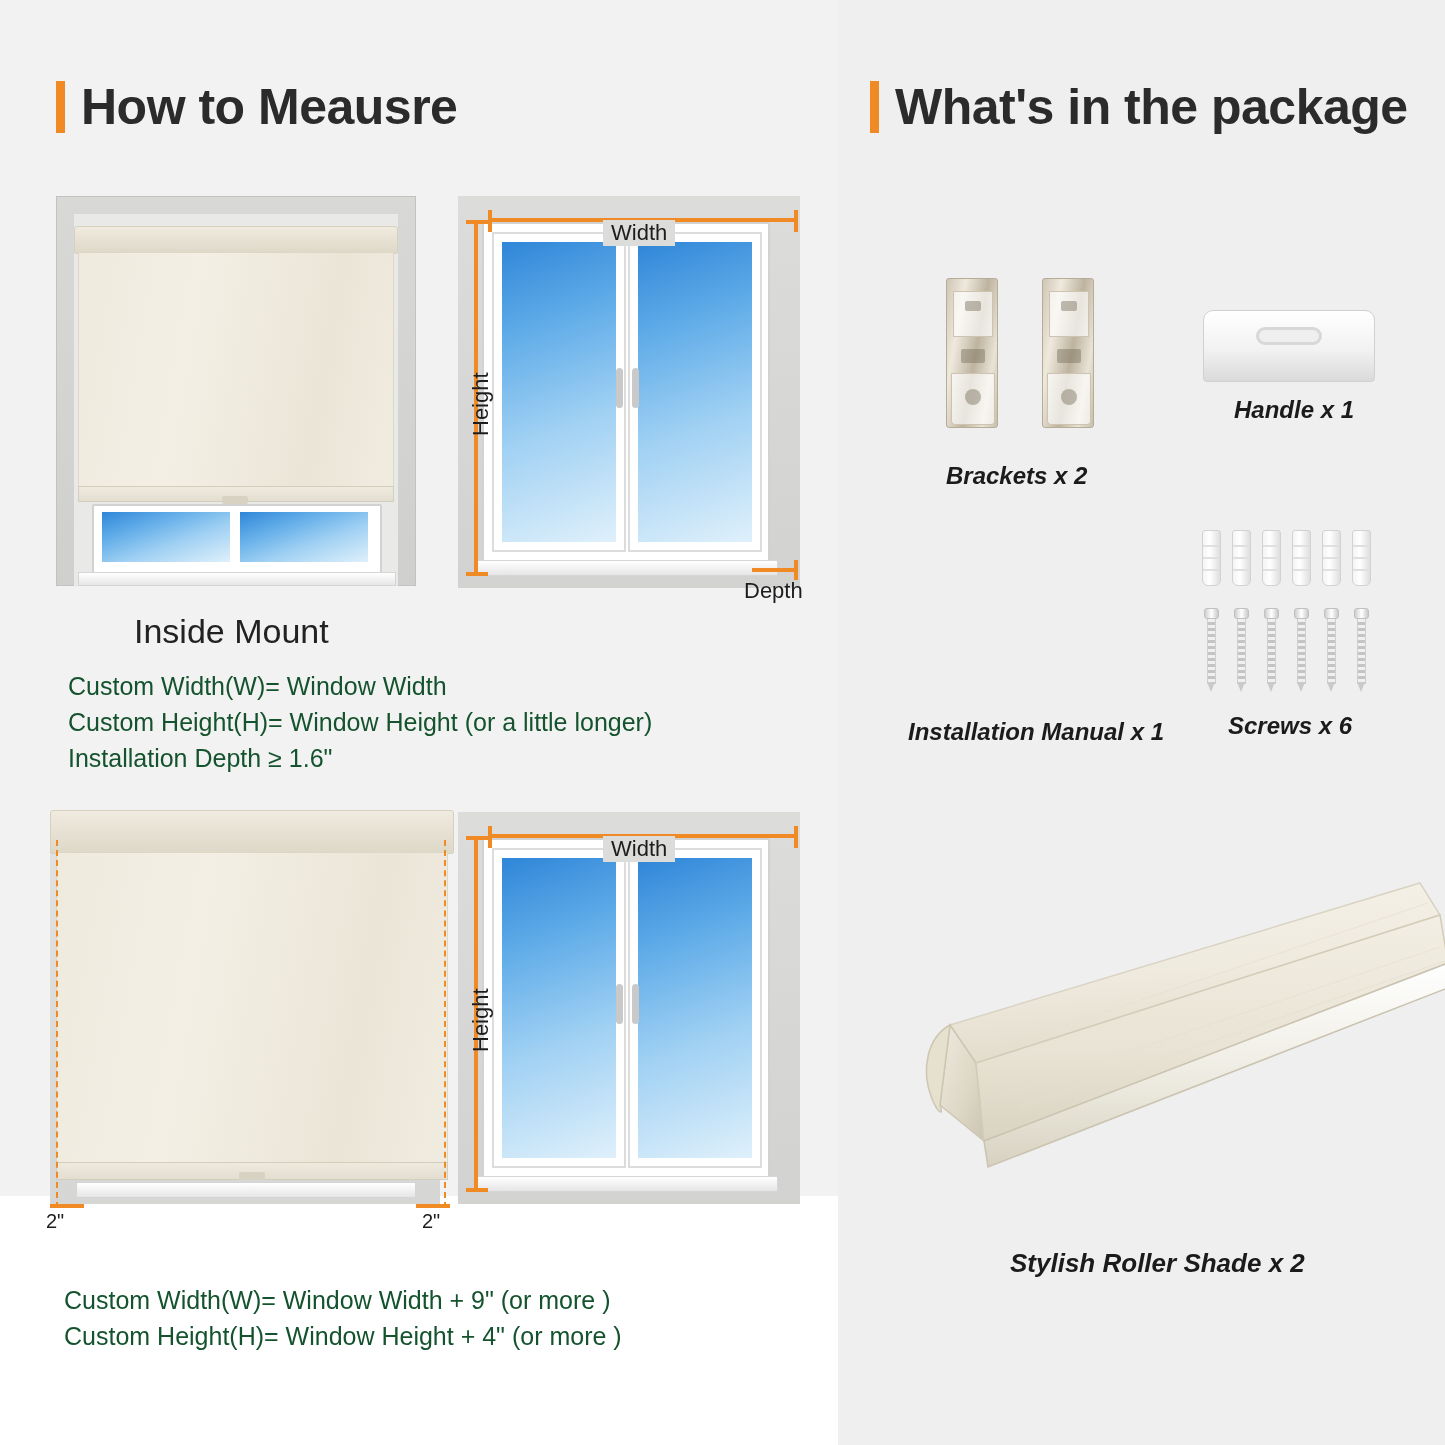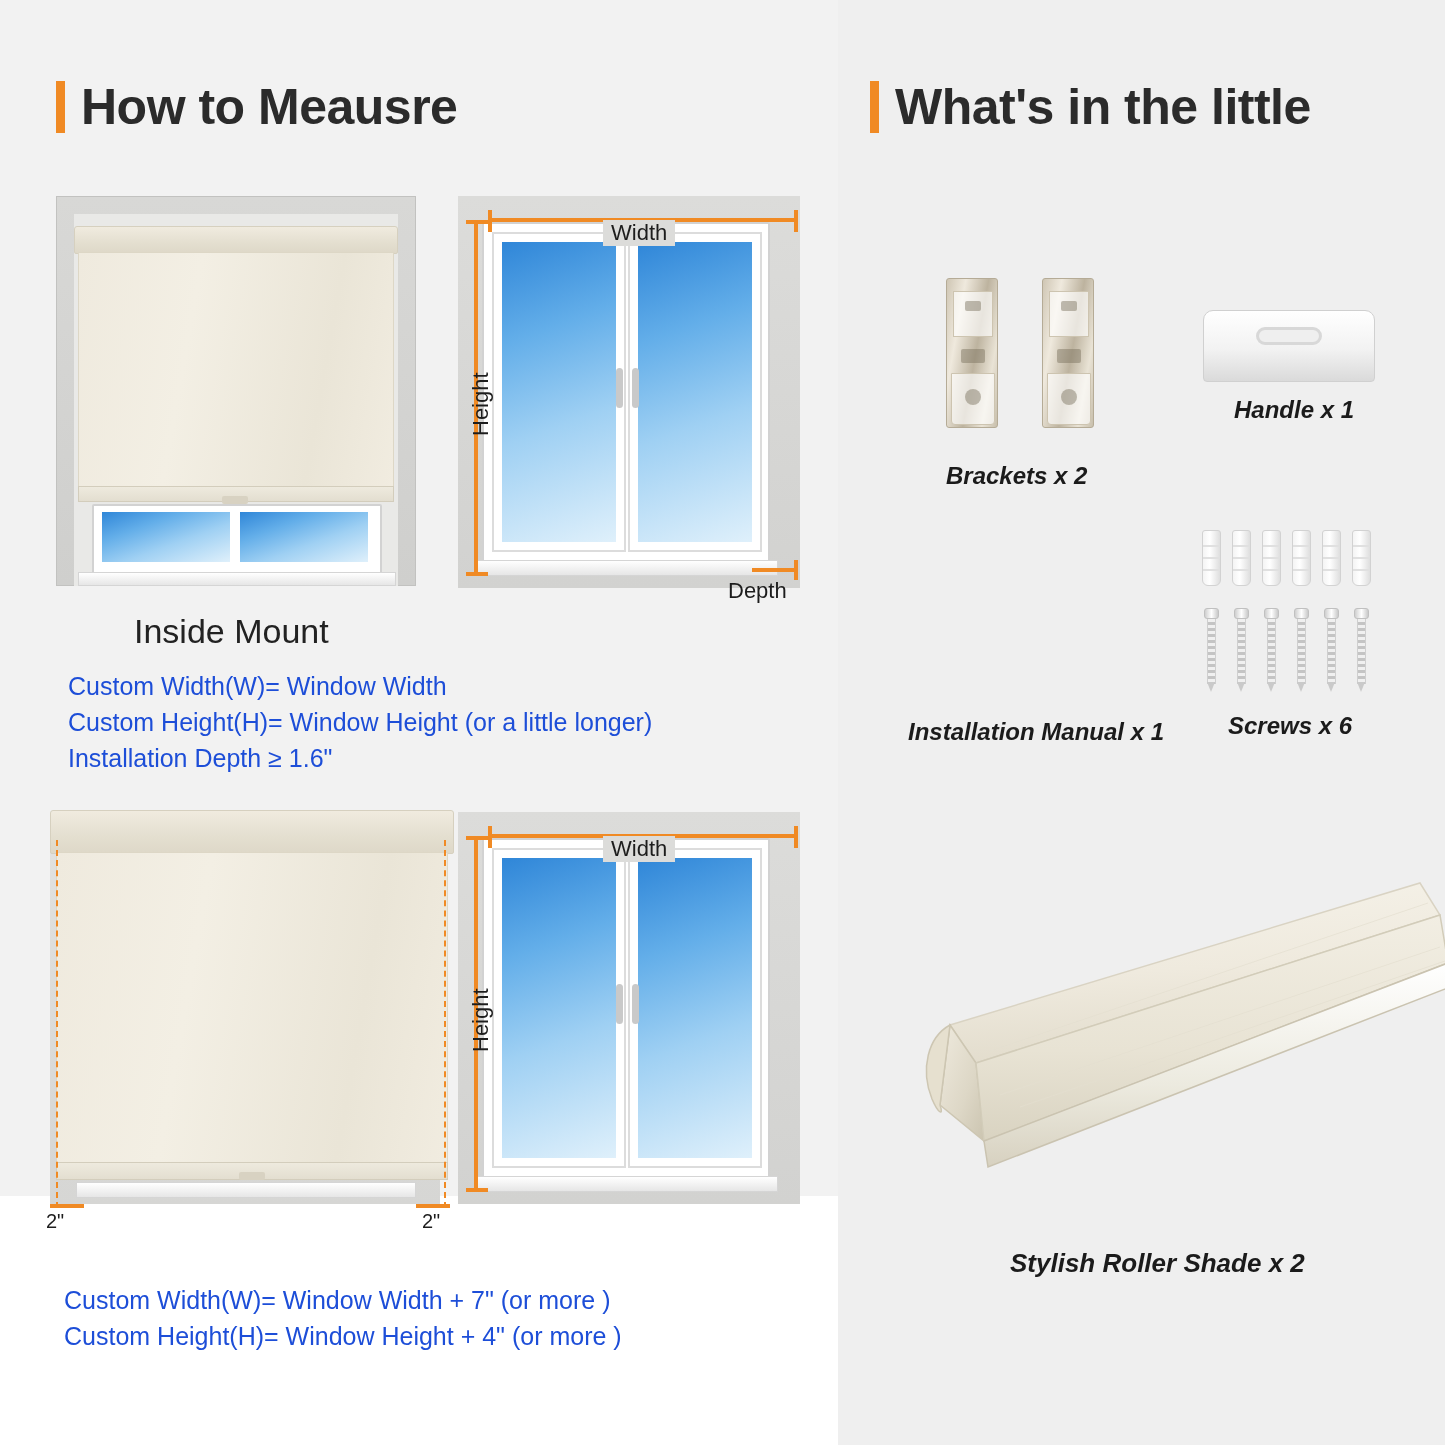--- a/index.html
+++ b/index.html
@@ -162,21 +162,21 @@
   
   .mount-title {
     position: absolute;
     font-size: 34px;
     color: #222;
     font-family: "Liberation Sans", sans-serif;
   }
   .body-line {
     position: absolute;
     font-size: 25px;
-    color: #1d4ed8;
+    color: #14532d;
     white-space: nowrap;
   }
   
   .part-caption {
     position: absolute;
     font-size: 24px;
     font-weight: bold;
     font-style: italic;
     color: #1b1b1b;
     white-space: nowrap;
@@ -370,21 +370,21 @@
       <div class="mark-line" style="left:346px; top:14px; width:4px; height:22px;"></div>
       <div class="dim-label" style="left:155px; top:24px; background:#dcdcda; padding:0 8px;">Width</div>
 
       <div class="mark-line" style="left:26px; top:24px; width:4px; height:356px;"></div>
       <div class="mark-line" style="left:18px; top:24px; width:22px; height:4px;"></div>
       <div class="mark-line" style="left:18px; top:376px; width:22px; height:4px;"></div>
       <div class="dim-label dim-vert" style="left:20px; top:240px;">Height</div>
 
       <div class="mark-line" style="left:304px; top:372px; width:46px; height:4px;"></div>
       <div class="mark-line" style="left:346px; top:364px; width:4px; height:20px;"></div>
-      <div class="dim-label" style="left:280px; top:382px;">Depth</div>
+      <div class="dim-label" style="left:296px; top:382px;">Depth</div>
     </div>
 
     <div class="mount-title" style="left:134px; top:612px;">Inside Mount</div>
     <div class="body-line" style="left:68px; top:672px;">Custom Width(W)= Window Width</div>
     <div class="body-line" style="left:68px; top:708px;">Custom Height(H)= Window Height (or a little longer)</div>
     <div class="body-line" style="left:68px; top:744px;">Installation Depth ≥ 1.6"</div>
 
     <div class="art" style="left:36px; top:800px; width:410px; height:410px;">
 
       <div style="position:absolute; left:14px; top:16px; width:390px; height:388px; background:linear-gradient(180deg,#e2e2e0 0%,#d6d6d4 100%);"></div>
@@ -421,31 +421,31 @@
       <div class="mark-line" style="left:40px; top:14px; width:4px; height:22px;"></div>
       <div class="mark-line" style="left:346px; top:14px; width:4px; height:22px;"></div>
       <div class="dim-label" style="left:155px; top:24px; background:#dcdcda; padding:0 8px;">Width</div>
 
       <div class="mark-line" style="left:26px; top:24px; width:4px; height:356px;"></div>
       <div class="mark-line" style="left:18px; top:24px; width:22px; height:4px;"></div>
       <div class="mark-line" style="left:18px; top:376px; width:22px; height:4px;"></div>
       <div class="dim-label dim-vert" style="left:20px; top:240px;">Height</div>
     </div>
 
-    <div class="body-line" style="left:64px; top:1286px;">Custom Width(W)= Window Width + 7"  (or more )</div>
+    <div class="body-line" style="left:64px; top:1286px;">Custom Width(W)= Window Width + 9"  (or more )</div>
     <div class="body-line" style="left:64px; top:1322px;">Custom Height(H)= Window Height + 4" (or more )</div>
   </div>
 
   <div class="divider"></div>
 
   <div class="right-panel">
 
     <div class="heading" id="heading-right" style="left:32px; top:78px;">
       <div class="bar"></div>
-      <div class="htext">What's in the little</div>
+      <div class="htext">What's in the package</div>
     </div>
 
     <div class="art" style="left:100px; top:278px; width:200px; height:160px;">
       <div class="bracket" style="left:8px; top:0;">
         <div class="plate" style="left:6px; top:12px; width:40px; height:46px;"></div>
         <div class="slot" style="left:18px; top:22px; width:16px; height:10px;"></div>
         <div class="slot" style="left:14px; top:70px; width:24px; height:14px;"></div>
         <div class="plate" style="left:4px; top:94px; width:44px; height:52px; border-radius:0 0 4px 4px;"></div>
         <div class="slot" style="left:18px; top:110px; width:16px; height:16px; border-radius:50%;"></div>
       </div>

